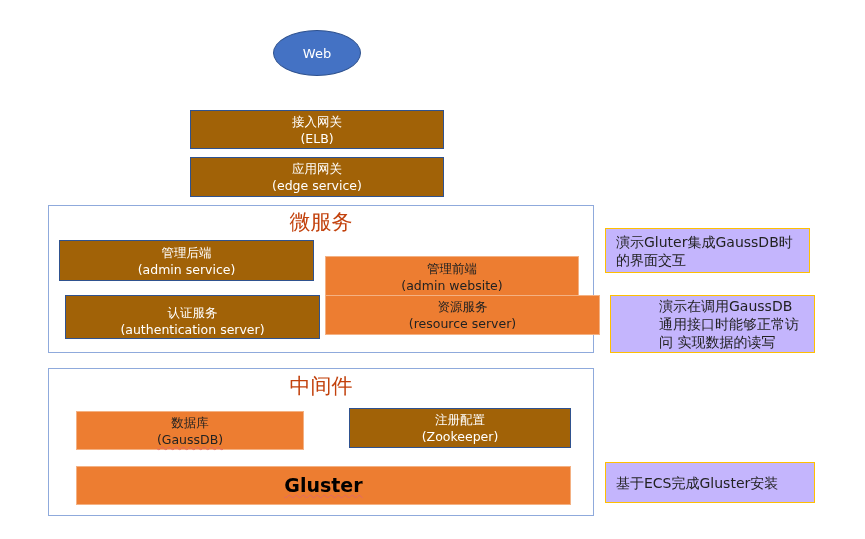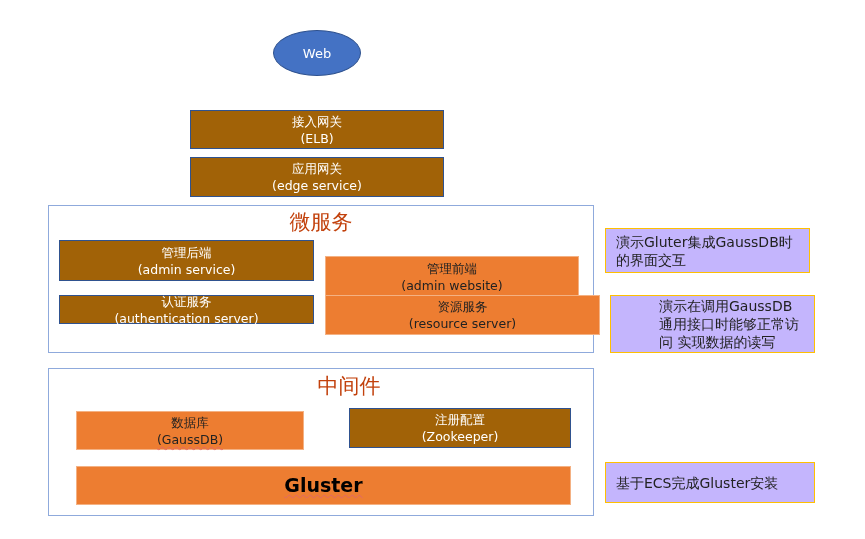--- a/index.html
+++ b/index.html
@@ -39,31 +39,31 @@
 <div class="abs frame-title" style="left:48px; top:208px; width:546px;">微服务</div>
 
 <div class="abs box blue" style="left:59px; top:240px; width:255px; height:41px;">
   <span>管理后端</span>
   <span>(admin service)</span>
 </div>
 <div class="abs box orange" style="left:325px; top:256px; width:254px; height:41px;">
   <span>管理前端</span>
   <span>(admin website)</span>
 </div>
-<div class="abs box blue" style="left:59px; top:295px; width:255px; height:29px;">
+<div class="abs box blue" style="left:65px; top:295px; width:255px; height:44px;justify-content:flex-end;">
   <span>认证服务</span>
   <span>(authentication server)</span>
 </div>
 <div class="abs box orange" style="left:325px; top:295px; width:275px; height:40px;">
   <span>资源服务</span>
   <span>(resource server)</span>
 </div>
 
 <div class="abs frame" style="left:48px; top:368px; width:546px; height:148px;"></div>
-<div class="abs frame-title" style="left:48px; top:372px; width:546px;margin-left:28px;">中间件</div>
+<div class="abs frame-title" style="left:48px; top:372px; width:546px;">中间件</div>
 
 <div class="abs box orange" style="left:76px; top:411px; width:228px; height:39px;">
   <span>数据库</span>
   <span class="u">(GaussDB)</span>
 </div>
 <div class="abs box blue" style="left:349px; top:408px; width:222px; height:40px;">
   <span>注册配置</span>
   <span>(Zookeeper)</span>
 </div>
 <div class="abs box orange" style="left:76px; top:466px; width:495px; height:39px;">

